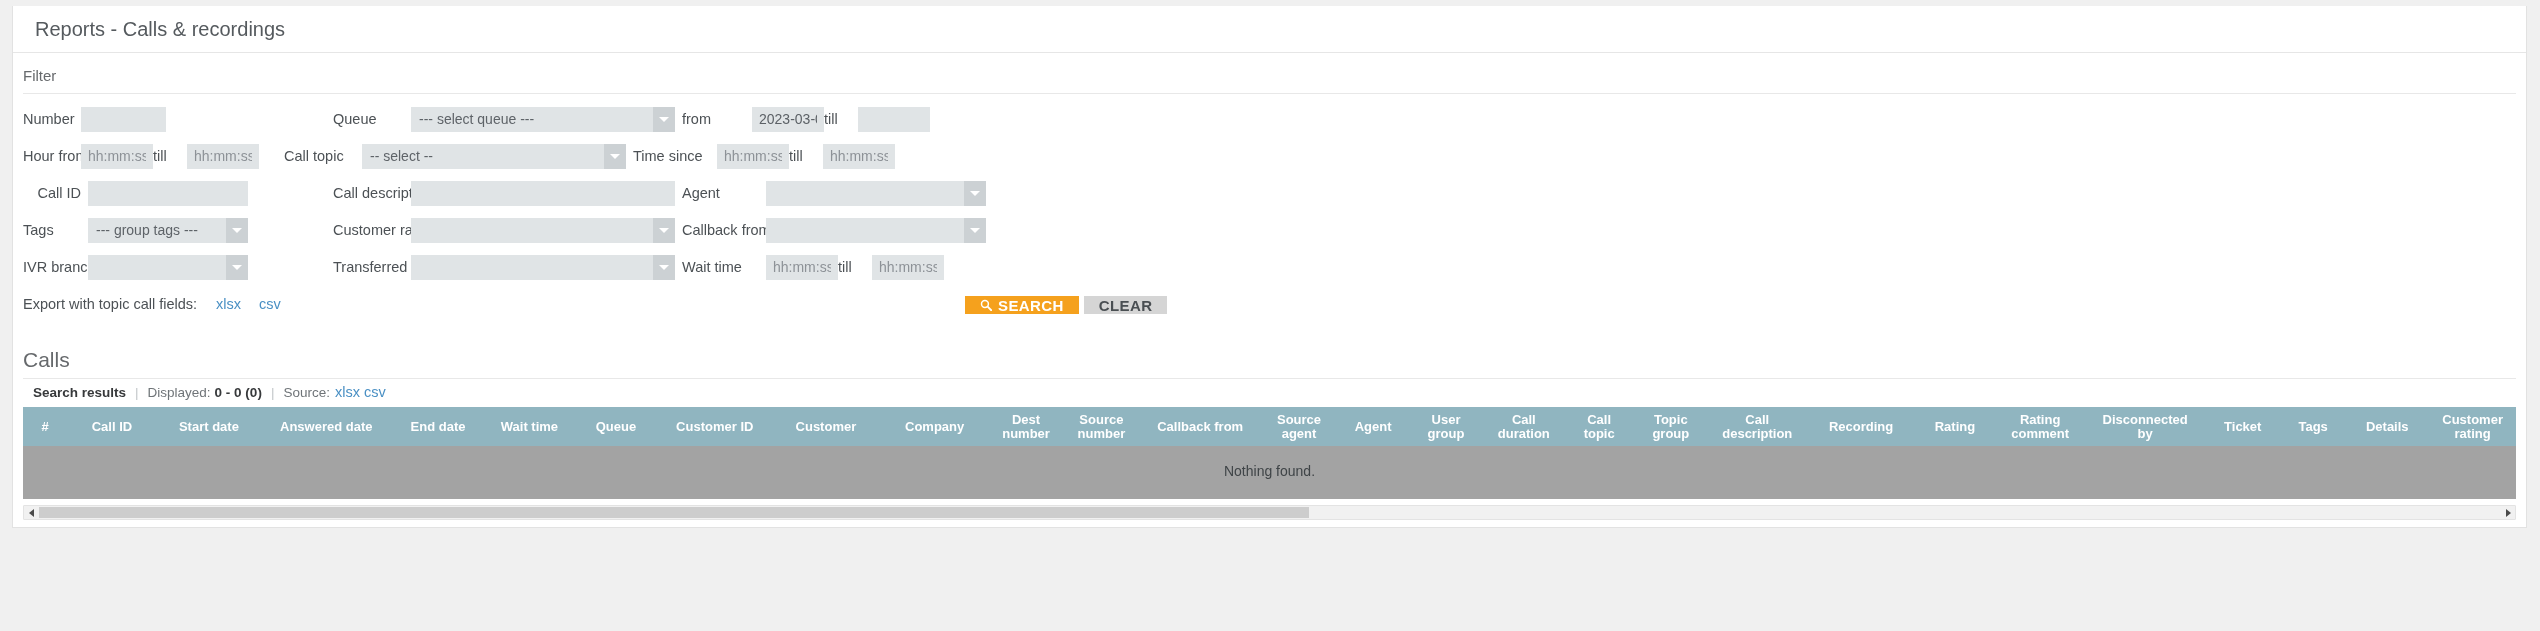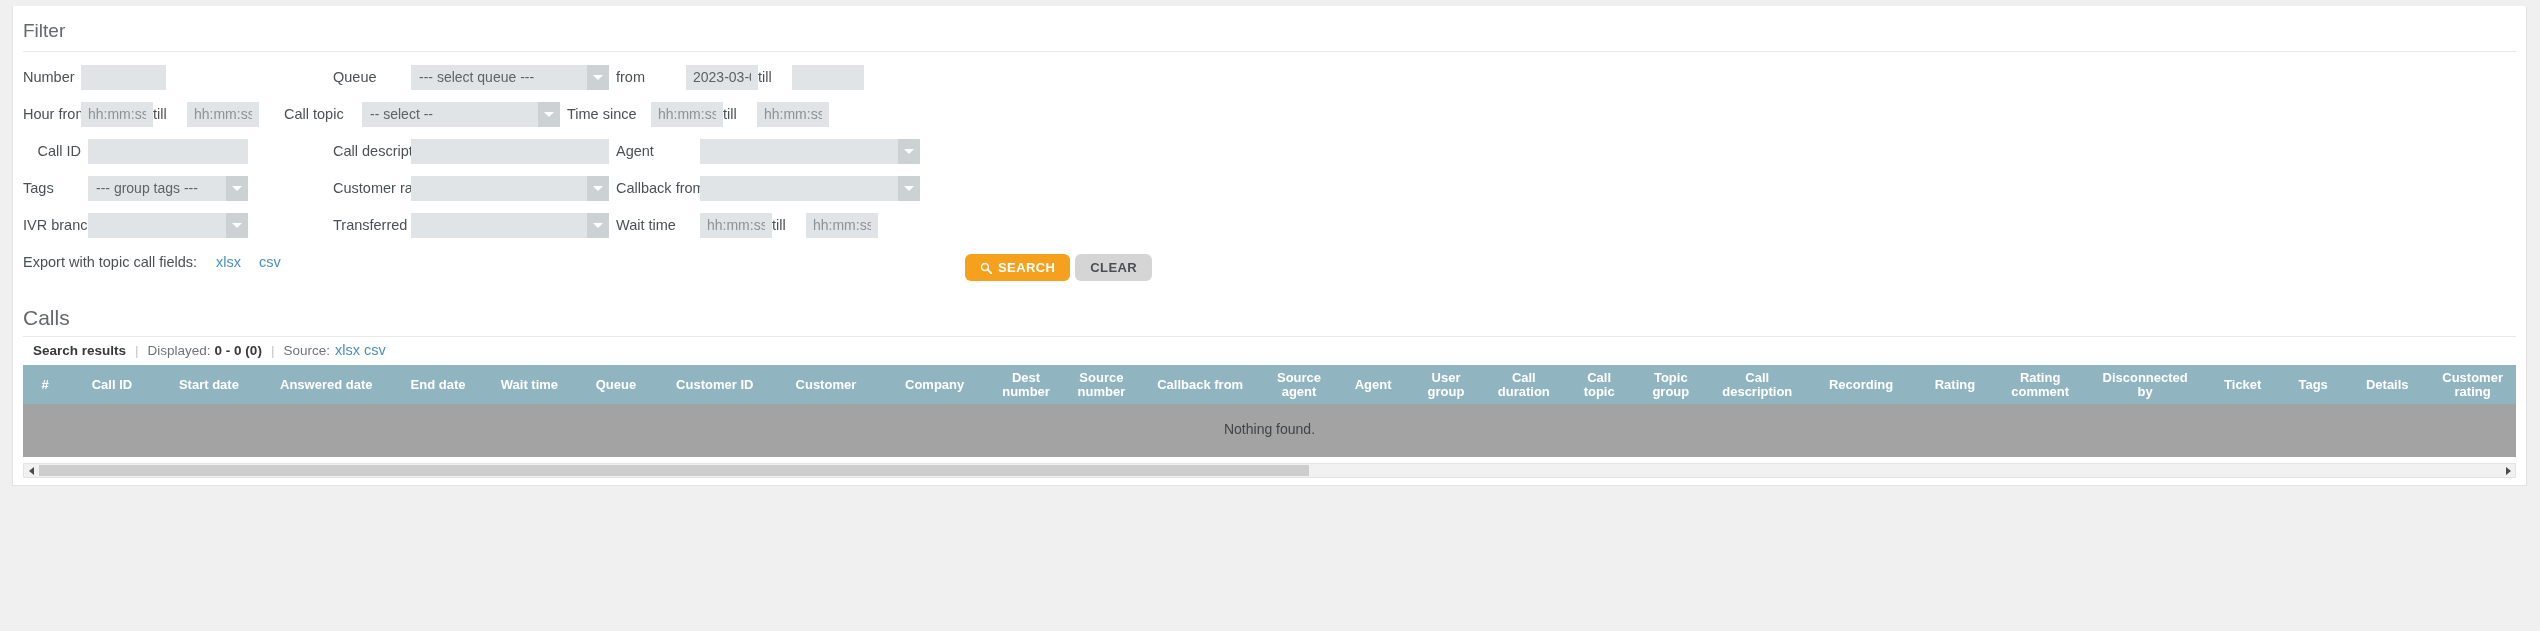--- a/index.html
+++ b/index.html
@@ -36,21 +36,21 @@
     box-sizing: border-box;
   }
   .page-head-title {
     font-size: 20px;
     color: #555a5e;
     font-weight: 400;
   }
 
   
   .section-title {
-    font-size: 19px;
+    font-size: 15px;
     color: #66696c;
     font-weight: 400;
     padding: 14px 0 9px 10px;
   }
   .section-rule {
     height: 1px;
     background: #e8e8e8;
     margin: 0 10px 0 10px;
   }
 
@@ -127,21 +127,21 @@
   .till {
     font-size: 14.5px;
     color: #4c5155;
     width: 34px;
     text-align: left;
   }
 
   
   .w-num   { width: 85px; }
   .w-hour  { width: 72px; }
-  .w-sel2  { width: 198px; }
+  .w-sel2  { width: 264px; }
   .w-c3    { width: 220px; }
   .w-time  { width: 72px; }
   .w-date  { width: 72px; }
 
   .spacer-col1 { width: 160px; }
 
   
   .export-row {
     display: flex;
     align-items: flex-start;
@@ -163,31 +163,31 @@
   }
   .btn-wrap {
     position: absolute;
     left: 952px;
     top: 6px;
     display: flex;
     gap: 5px;
   }
   .btn {
     border: none;
-    height: 27px;
-    font-size: 13px;
+    height: 18px;
+    font-size: 15px;
     font-weight: bold;
     letter-spacing: .4px;
     font-family: "Liberation Sans", sans-serif;
     cursor: pointer;
     display: inline-flex;
     align-items: center;
     justify-content: center;
     padding: 0 15px;
-    border-radius: 6px;
+    border-radius: 0;
   }
   .btn-search {
     background: #f5a11d;
     color: #ffffff;
   }
   .btn-search svg { margin-right: 6px; }
   .btn-clear {
     background: #d5d5d5;
     color: #4a4f53;
   }
@@ -283,20 +283,23 @@
     background: #cdcdcd;
   }
   .panel-bottom-pad { height: 7px; }
 </style>
 </head>
 <body>
 
 <div id="page">
   <div class="panel">
 
+    <div class="page-head">
+      <span class="page-head-title">Reports - Calls &amp; recordings</span>
+    </div>
 
     <div class="section-title">Filter</div>
     <div class="section-rule"></div>
 
     <div class="filter-body">
 
       <div class="frow">
         <span class="lbl c1lbl">Number</span>
         <input class="fld w-num" value="" style="">
         <span class="spacer-col1"></span>

